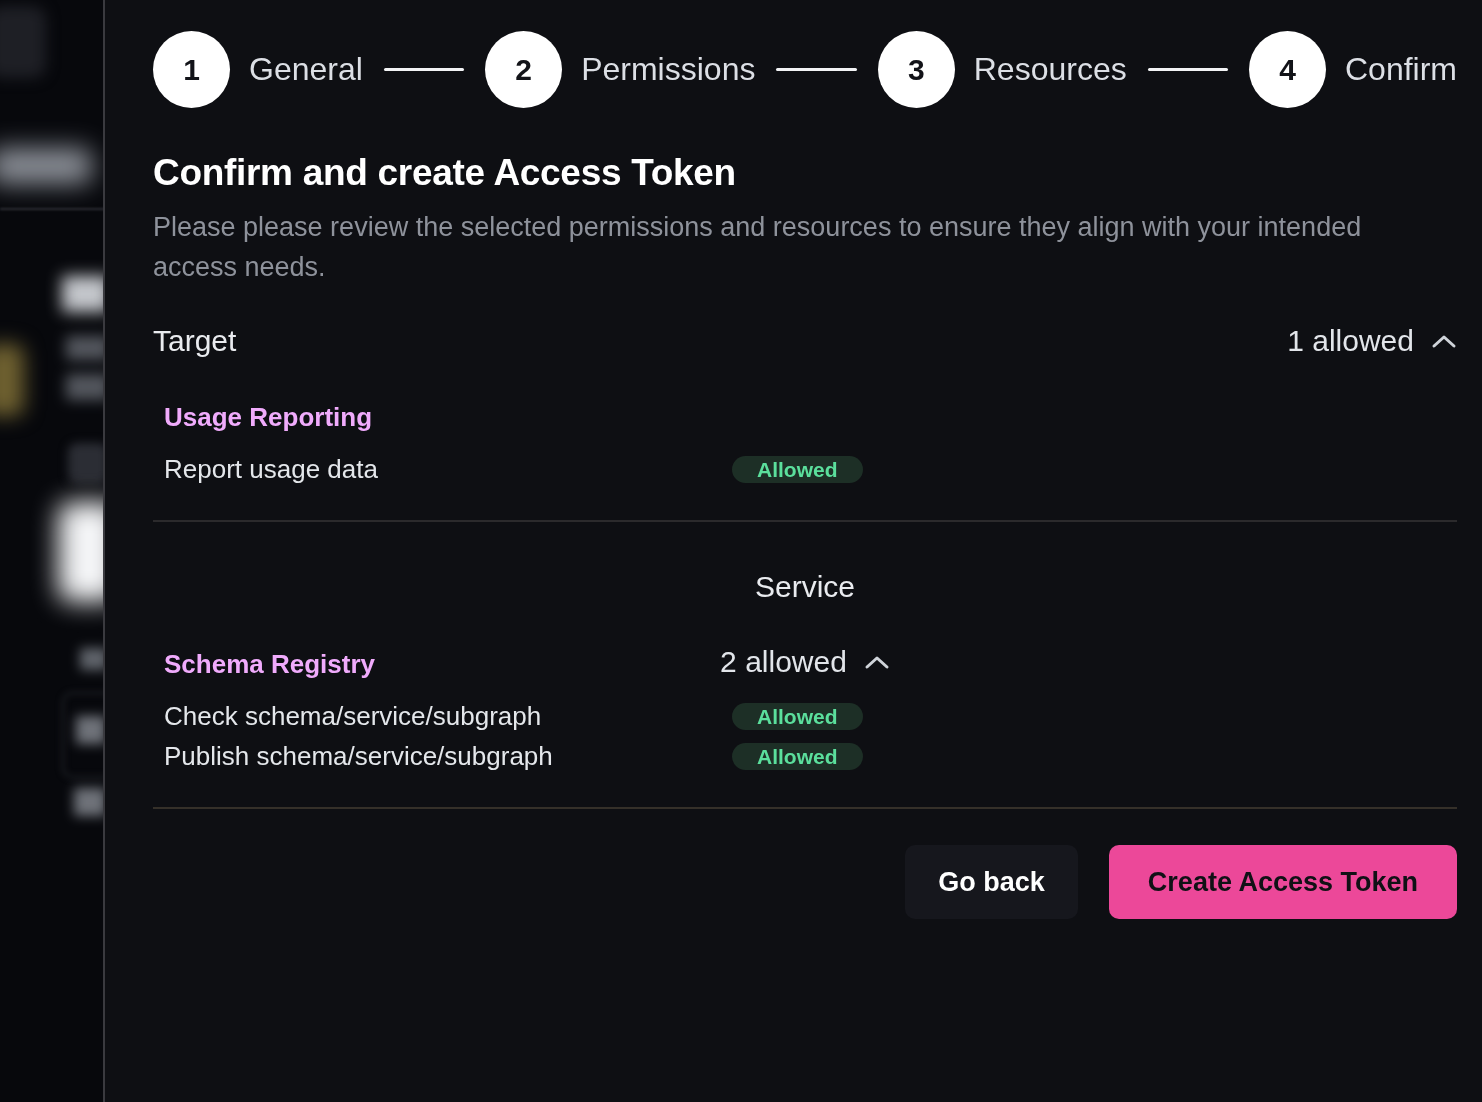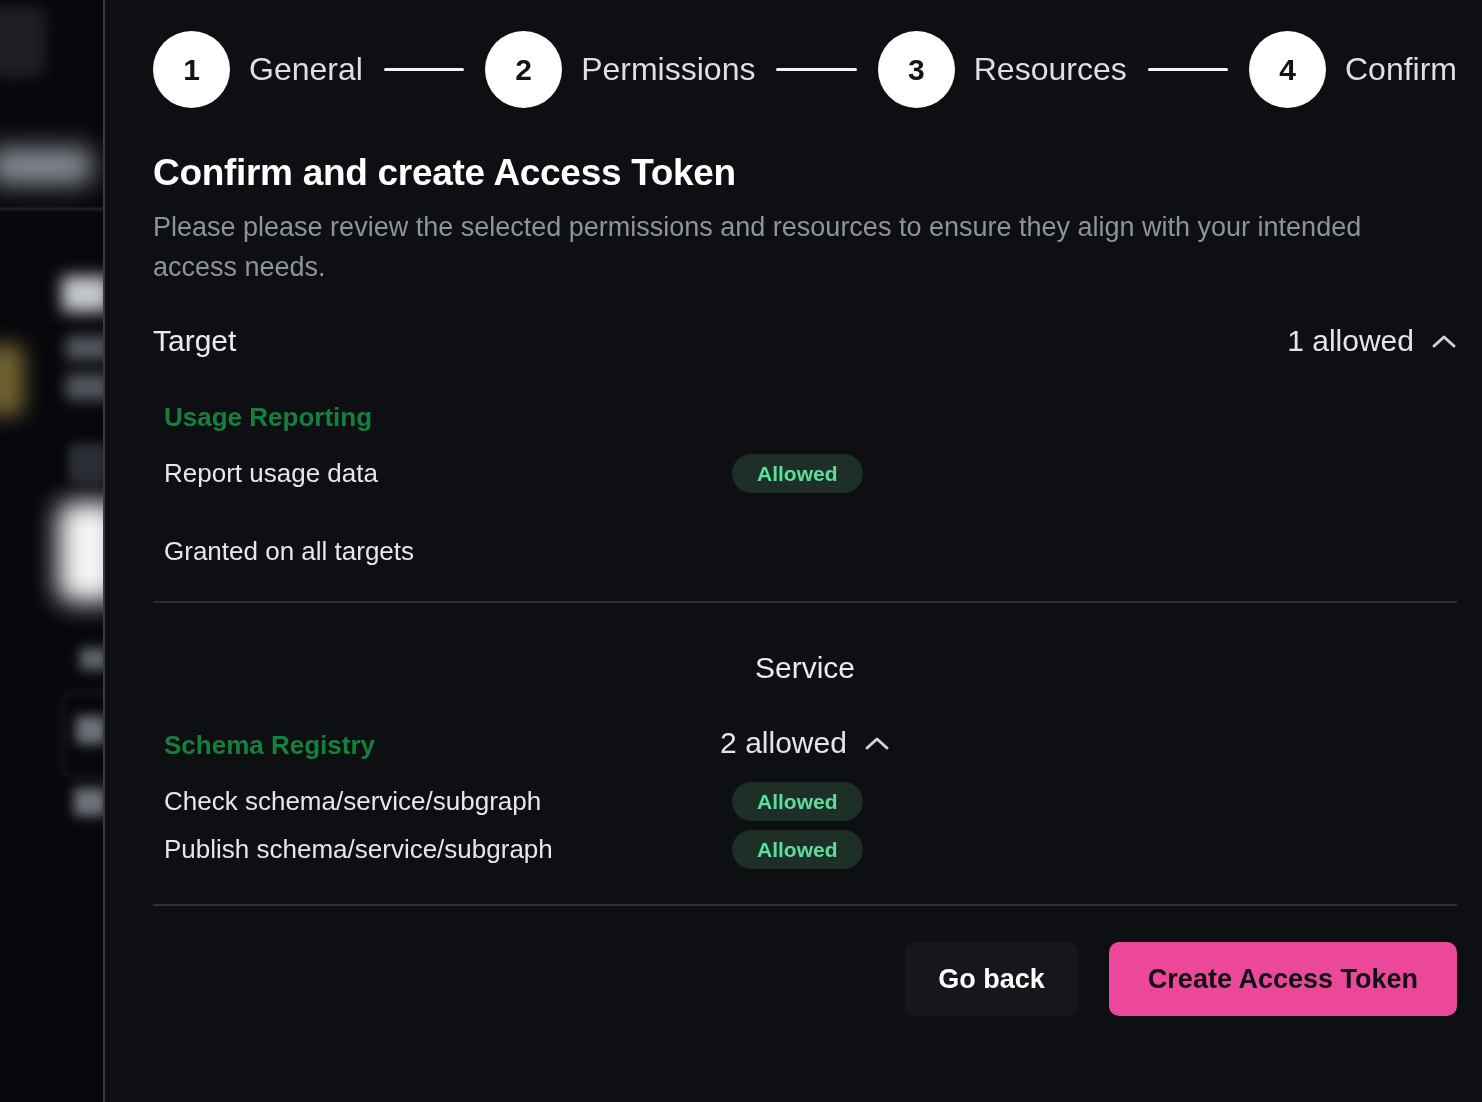--- a/index.html
+++ b/index.html
@@ -62,26 +62,26 @@
 
   
   .section-header { display: flex; justify-content: space-between; align-items: center; margin-top: 36px; height: 36px; gap: 41px; }
   .section-header.second { margin-top: 48px; flex-direction: column; }
   .section-title { font-size: 30px; font-weight: 500; color: #e9ebef; }
   .section-toggle { display: flex; align-items: center; gap: 17px; cursor: pointer; }
   .allowed-count { font-size: 30px; font-weight: 500; color: #e2e5ea; }
   .chev { display: flex; align-items: center; }
 
   .group { margin-top: 43px; padding-left: 11px; }
-  .group-heading { font-size: 26px; line-height: 30px; font-weight: 700; color: #15803d; }
+  .group-heading { font-size: 26px; line-height: 30px; font-weight: 700; color: #f0abfc; }
   .perm-row { display: flex; align-items: center; margin-top: 22px; }
   .perm-row + .perm-row { margin-top: 9px; }
   .perm-label { width: 568px; font-size: 26px; color: #e4e7eb; }
   .badge {
-    height: 39px; padding: 0 25px; border-radius: 20px;
+    height: 27px; padding: 0 25px; border-radius: 20px;
     background: #1d2f26; color: #5bdf9c;
     font-size: 21px; font-weight: 700;
     display: inline-flex; align-items: center;
   }
 
   .granted-note { margin-top: 43px; padding-left: 11px; font-size: 26px; line-height: 30px; color: #e4e7eb; }
 
   .divider { border: none; border-top: 2px solid #2b2a2c; margin-top: 35px; }
   .divider.second { border-top-color: #353029; }
 
@@ -155,21 +155,20 @@
   </div>
 
   <div class="group">
     <div class="group-heading">Usage Reporting</div>
     <div class="perm-row">
       <div class="perm-label">Report usage data</div>
       <div class="badge">Allowed</div>
     </div>
   </div>
 
-  <div class="granted-note">Granted on all targets</div>
 
   <hr class="divider">
 
   <div class="section-header second">
     <div class="section-title">Service</div>
     <div class="section-toggle">
       <span class="allowed-count">2 allowed</span>
       <span class="chev">
         <svg width="26" height="15" viewBox="0 0 26 15">
             <polyline points="3,12 13,3 23,12" fill="none" stroke="#cfd3d9" stroke-width="3" stroke-linecap="round" stroke-linejoin="round"></polyline>

